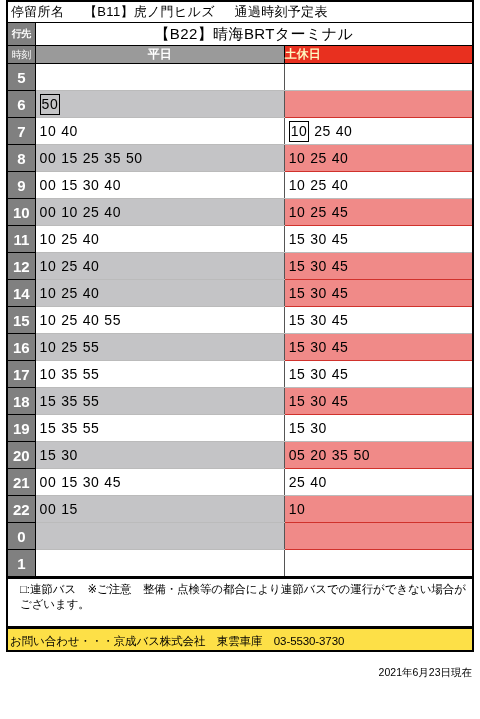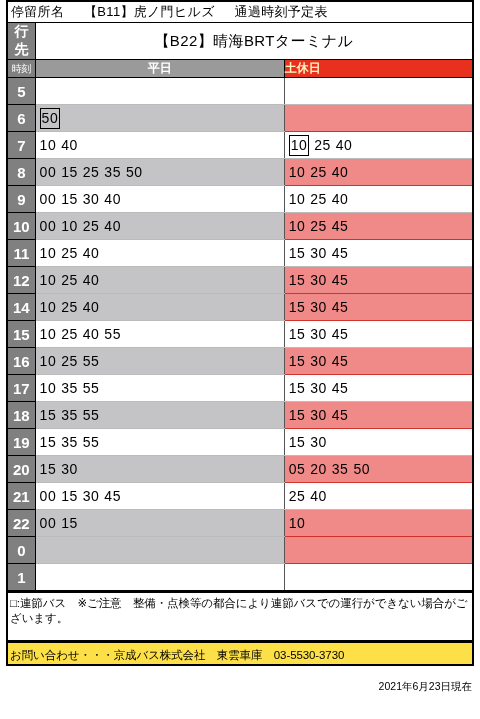--- a/index.html
+++ b/index.html
@@ -48,21 +48,21 @@
   }
   .title-gap { display: inline-block; width: 12px; }
 
   
   .dest-row .lbl {
     border: 1px solid #000;
     width: 28px;
     background: #808080;
     color: #ffffff;
     font-weight: bold;
-    font-size: 14px;
+    font-size: 10px;
     text-align: center;
     height: 22px;
     padding: 0;
     letter-spacing: -0.5px;
   }
   .dest-row .dest {
     border: 1px solid #000;
     background: #ffffff;
     text-align: center;
     font-size: 15px;
@@ -161,21 +161,21 @@
   col.c-ho   { width: 188px; }
 
   
   .note-box {
     border: 2px solid #000;
     border-top: 1px solid #000;
     width: 468px;
     box-sizing: border-box;
     height: 50px;
     font-size: 11.5px;
-    padding: 3px 2px 0 2px;
+    padding: 3px 2px 0 12px;
     letter-spacing: -0.1px;
     background: #fff;
   }
   .contact-box {
     border: 2px solid #000;
     border-top: 1px solid #000;
     width: 468px;
     box-sizing: border-box;
     height: 24px;
     font-size: 11.5px;

